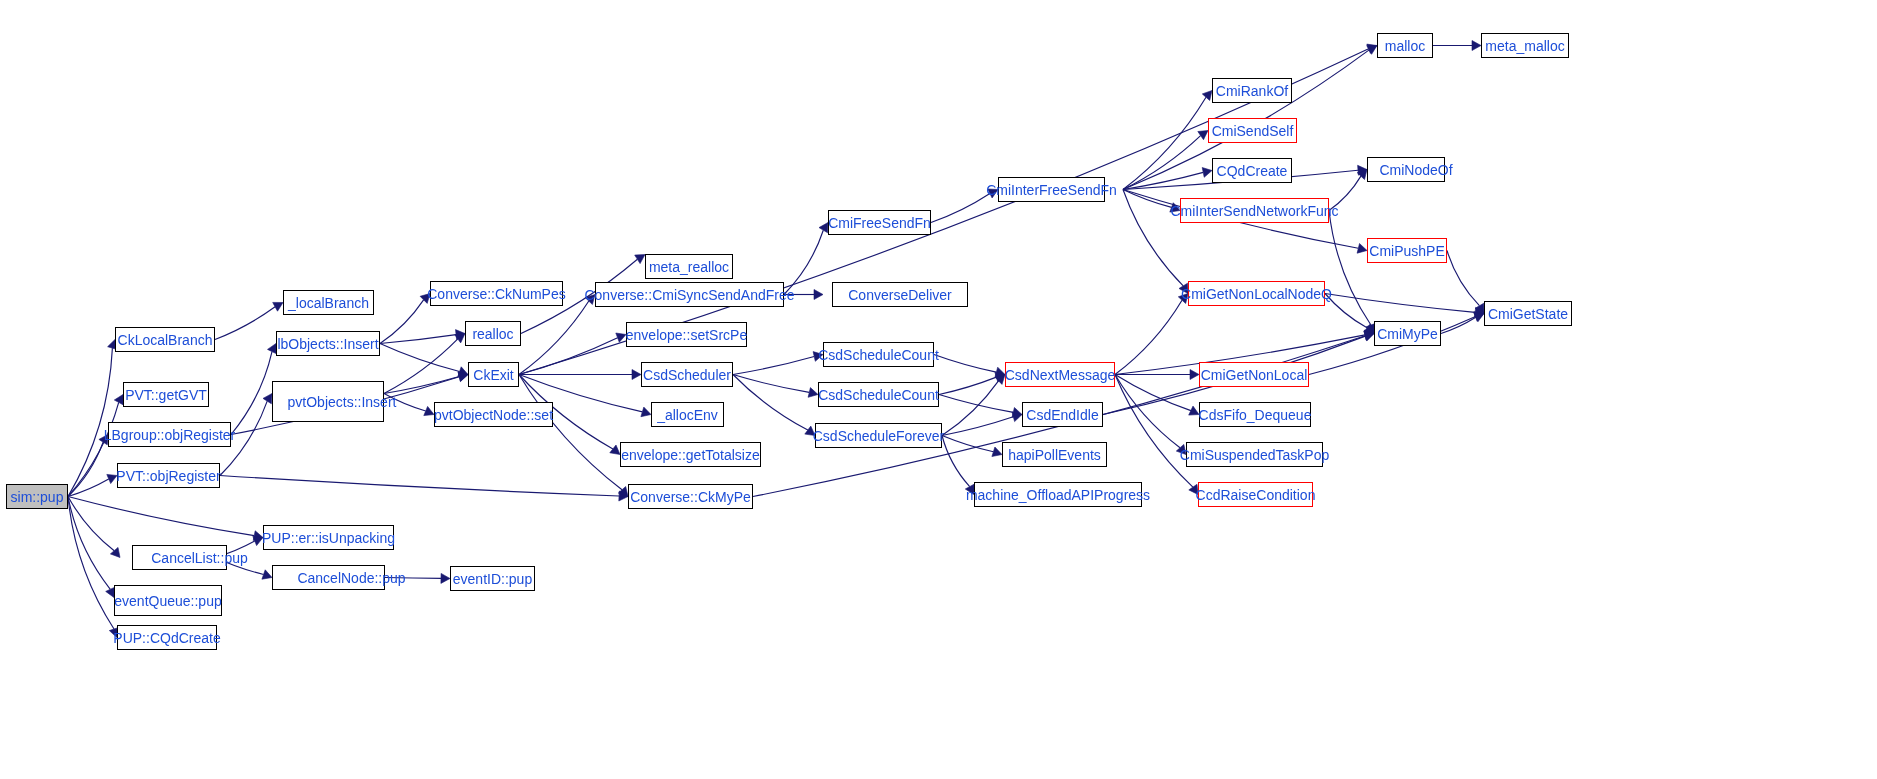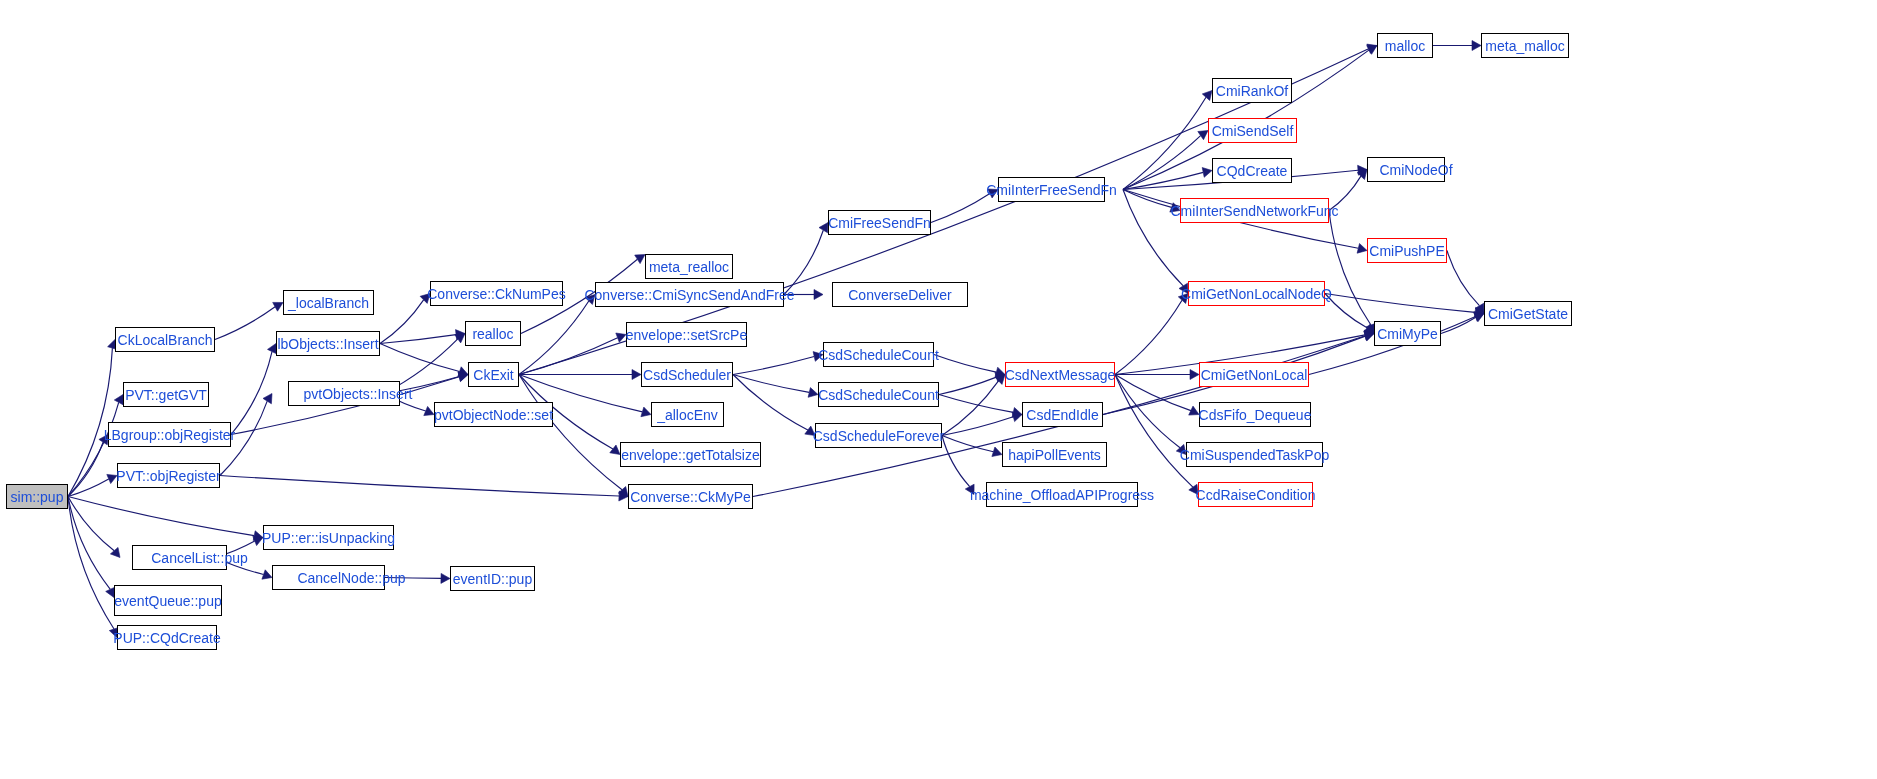--- a/index.html
+++ b/index.html
@@ -197,42 +197,42 @@
       <div class="node root" style="left: 6px; top: 484px; width: 62px; height: 25px;">sim::pup</div>
       <div class="node" style="left: 115px; top: 327px; width: 100px; height: 25px;">CkLocalBranch</div>
       <div class="node" style="left: 123px; top: 382px; width: 86px; height: 25px;">PVT::getGVT</div>
       <div class="node" style="left: 108px; top: 422px; width: 123px; height: 25px;">LBgroup::objRegister</div>
       <div class="node" style="left: 117px; top: 463px; width: 103px; height: 25px;">PVT::objRegister</div>
       <div class="node" style="left: 132px; top: 545px; width: 95px; height: 25px; padding-left: 40px;">CancelList::pup</div>
       <div class="node" style="left: 114px; top: 585px; width: 108px; height: 31px;">eventQueue::pup</div>
       <div class="node" style="left: 117px; top: 625px; width: 100px; height: 25px;">PUP::CQdCreate</div>
       <div class="node" style="left: 283px; top: 290px; width: 91px; height: 25px;">_localBranch</div>
       <div class="node" style="left: 276px; top: 331px; width: 104px; height: 25px;">lbObjects::Insert</div>
-      <div class="node" style="left: 288px; top: 381px; width: 112px; height: 25px; padding-left: 28px;">pvtObjects::Insert</div>
+      <div class="node" style="left: 272px; top: 381px; width: 112px; height: 41px; padding-left: 28px;">pvtObjects::Insert</div>
       <div class="node" style="left: 263px; top: 525px; width: 131px; height: 25px;">PUP::er::isUnpacking</div>
       <div class="node" style="left: 272px; top: 565px; width: 113px; height: 25px; padding-left: 46px;">CancelNode::pup</div>
       <div class="node" style="left: 430px; top: 281px; width: 133px; height: 25px;">Converse::CkNumPes</div>
       <div class="node" style="left: 465px; top: 321px; width: 56px; height: 25px;">realloc</div>
       <div class="node" style="left: 468px; top: 362px; width: 51px; height: 25px;">CkExit</div>
       <div class="node" style="left: 434px; top: 402px; width: 119px; height: 25px;">pvtObjectNode::set</div>
       <div class="node" style="left: 450px; top: 566px; width: 85px; height: 25px; text-align: center;">eventID::pup</div>
       <div class="node" style="left: 645px; top: 254px; width: 88px; height: 25px;">meta_realloc</div>
       <div class="node" style="left: 595px; top: 282px; width: 189px; height: 25px;">Converse::CmiSyncSendAndFree</div>
       <div class="node" style="left: 626px; top: 322px; width: 121px; height: 25px;">envelope::setSrcPe</div>
       <div class="node" style="left: 641px; top: 362px; width: 92px; height: 25px;">CsdScheduler</div>
       <div class="node" style="left: 651px; top: 402px; width: 73px; height: 25px;">_allocEnv</div>
       <div class="node" style="left: 620px; top: 442px; width: 141px; height: 25px;">envelope::getTotalsize</div>
       <div class="node" style="left: 628px; top: 484px; width: 125px; height: 25px;">Converse::CkMyPe</div>
       <div class="node" style="left: 828px; top: 210px; width: 103px; height: 25px;">CmiFreeSendFn</div>
       <div class="node" style="left: 832px; top: 282px; width: 136px; height: 25px;">ConverseDeliver</div>
       <div class="node" style="left: 823px; top: 342px; width: 111px; height: 25px;">CsdScheduleCount</div>
       <div class="node" style="left: 818px; top: 382px; width: 121px; height: 25px;">CsdScheduleCount</div>
       <div class="node" style="left: 815px; top: 423px; width: 127px; height: 25px;">CsdScheduleForever</div>
       <div class="node" style="left: 1002px; top: 442px; width: 105px; height: 25px;">hapiPollEvents</div>
-      <div class="node" style="left: 974px; top: 482px; width: 152px; height: 25px; margin-left: 12px;">machine_OffloadAPIProgress</div>
+      <div class="node" style="left: 974px; top: 482px; width: 168px; height: 25px;">machine_OffloadAPIProgress</div>
       <div class="node" style="left: 998px; top: 177px; width: 107px; height: 25px;">CmiInterFreeSendFn</div>
       <div class="node" style="left: 1212px; top: 78px; width: 80px; height: 25px;">CmiRankOf</div>
       <div class="node red" style="left: 1208px; top: 118px; width: 89px; height: 25px;">CmiSendSelf</div>
       <div class="node" style="left: 1212px; top: 158px; width: 80px; height: 25px;">CQdCreate</div>
       <div class="node red" style="left: 1180px; top: 198px; width: 149px; height: 25px;">CmiInterSendNetworkFunc</div>
       <div class="node red" style="left: 1188px; top: 281px; width: 137px; height: 25px;">CmiGetNonLocalNodeQ</div>
       <div class="node red" style="left: 1005px; top: 362px; width: 110px; height: 25px;">CsdNextMessage</div>
       <div class="node" style="left: 1022px; top: 402px; width: 81px; height: 25px;">CsdEndIdle</div>
       <div class="node red" style="left: 1199px; top: 362px; width: 110px; height: 25px;">CmiGetNonLocal</div>
       <div class="node" style="left: 1199px; top: 402px; width: 112px; height: 25px;">CdsFifo_Dequeue</div>

